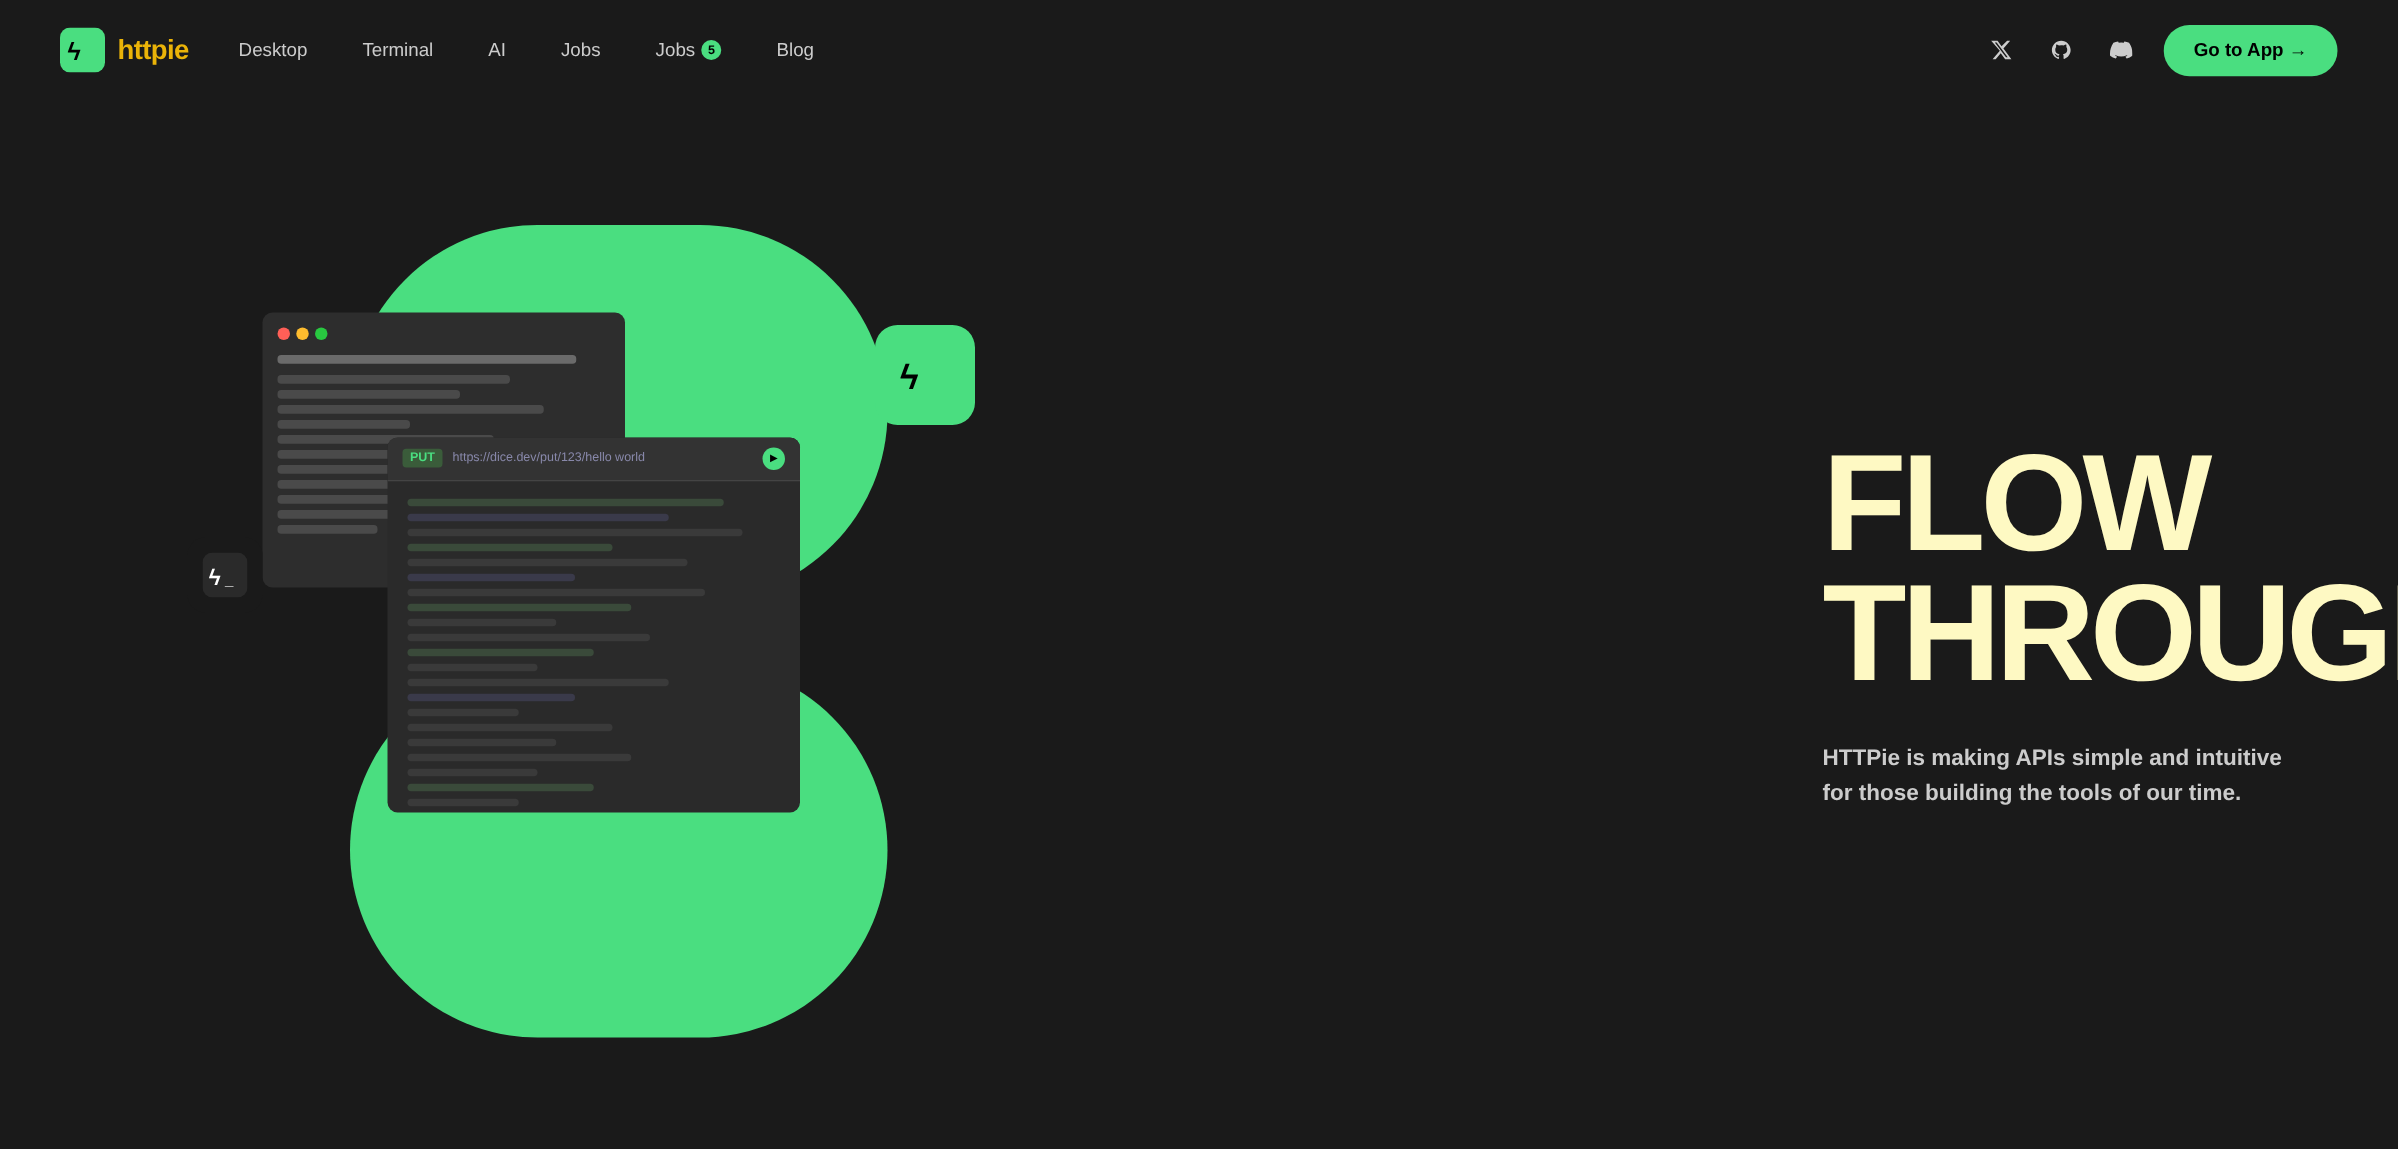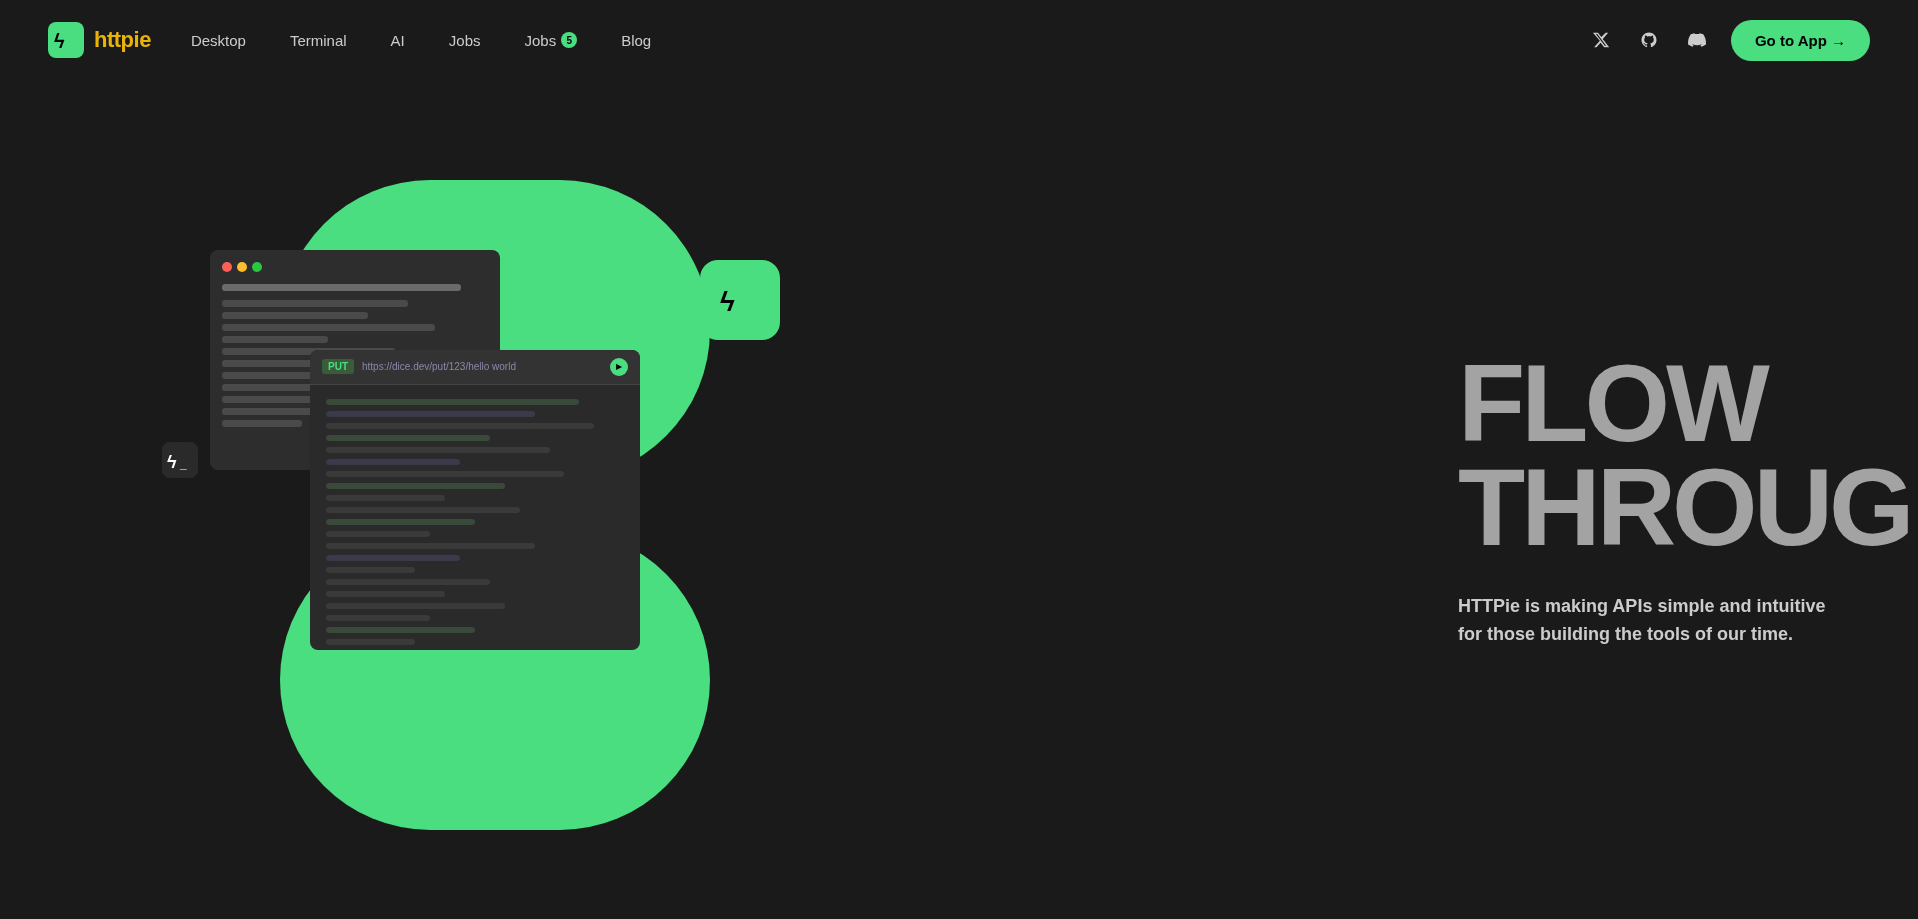--- a/index.html
+++ b/index.html
@@ -280,21 +280,21 @@
       transform: translateY(-50%);
       max-width: 380px;
     }
 
     .hero-heading {
       font-size: 110px;
       font-weight: 900;
       line-height: 0.95;
       letter-spacing: -4px;
       text-transform: uppercase;
-      color: #a3a3a3;
+      color: #fef9c3;
       margin-bottom: 32px;
       font-family: 'Arial Black', Arial, sans-serif;
     }
 
     .hero-sub {
       font-size: 18px;
       line-height: 1.6;
       color: #cccccc;
       font-weight: 700;
     }

